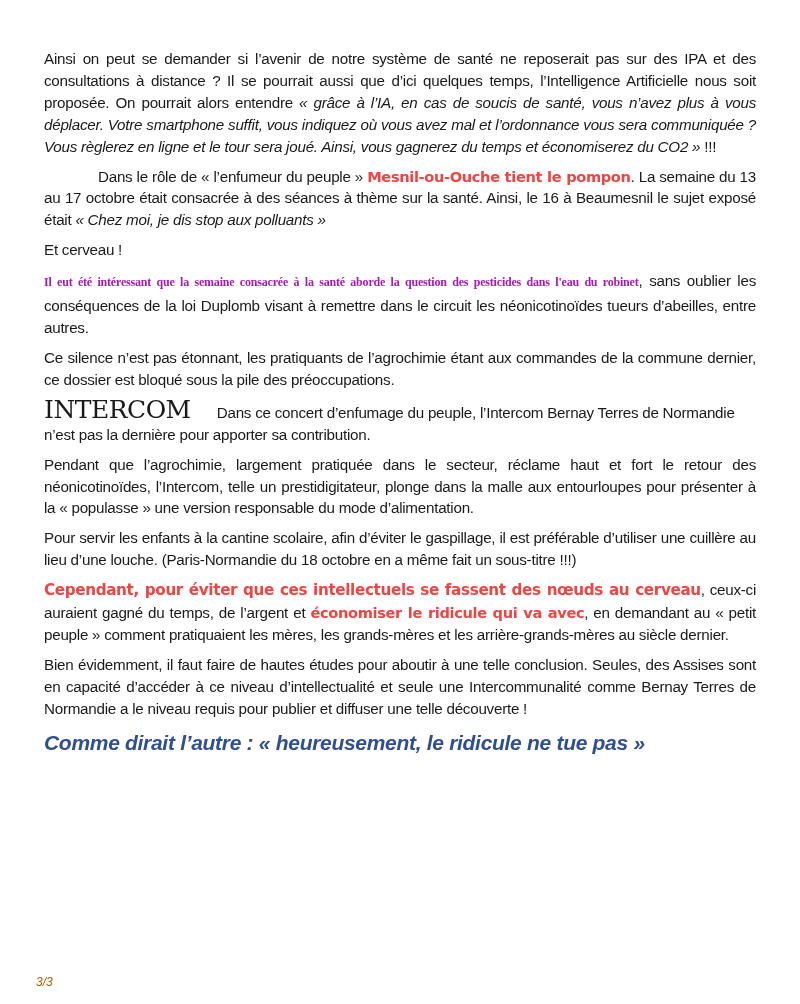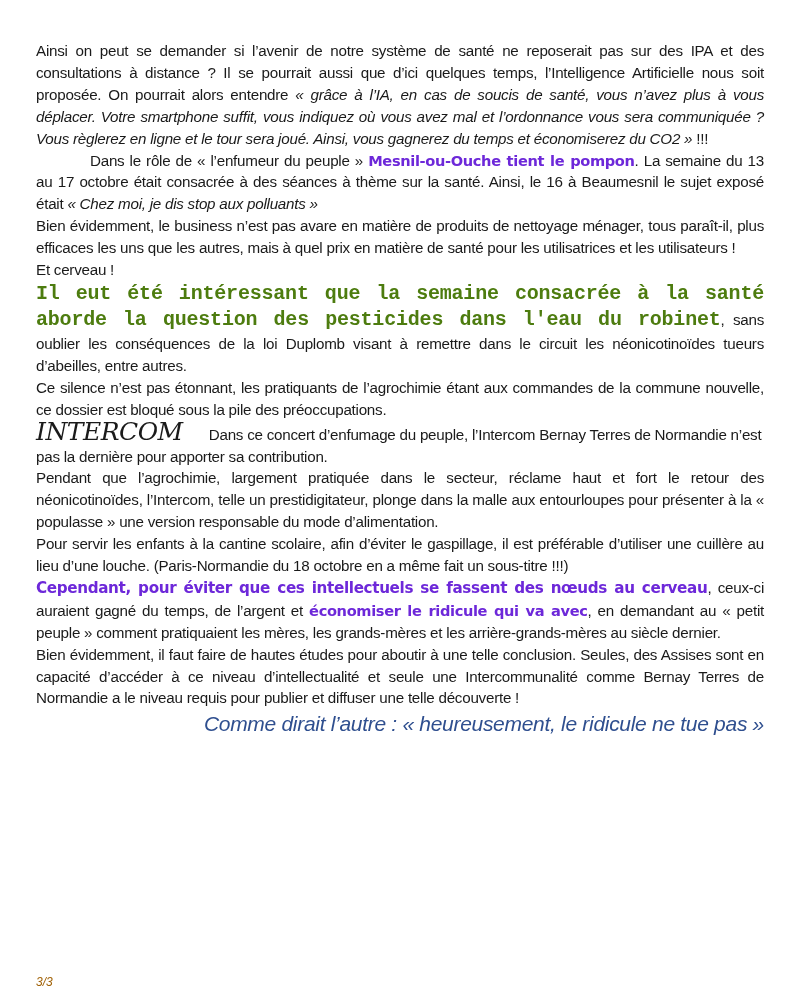--- a/index.html
+++ b/index.html
@@ -3,51 +3,50 @@
 <meta charset="utf-8">
 <style>
   html, body { margin: 0; padding: 0; background: #ffffff; }
   body { width: 800px; height: 1004px; overflow: hidden; position: relative; }
   .page {
     position: absolute; left: 36px; top: 40px; width: 728px;
     font-family: "Liberation Sans Narrow", "Liberation Sans", sans-serif;
     font-size: 15.2px; line-height: 21.9px; color: #1a1a1a;
     text-align: justify; letter-spacing: -0.25px;
   }
-  .page p { margin: 0; }
+  .page p { margin: 8px; }
   .it { font-style: italic; }
-  .blue { color: #6d28d9; font-family: "DejaVu Sans", sans-serif; font-weight: bold; font-size: 14.6px; letter-spacing: -0.35px; }
-  .bigblue { color: #4d7c0f; font-family: Liberation Mono, monospace; font-weight: bold; font-size: 20px; letter-spacing: -0.2px; line-height: 26px; }
+  .blue { color: #ef4444; font-family: "DejaVu Sans", sans-serif; font-weight: bold; font-size: 14.6px; letter-spacing: -0.35px; }
+  .bigblue { color: #a21caf; font-family: Liberation Serif, serif; font-weight: bold; font-size: 12px; letter-spacing: -0.2px; line-height: 26px; }
   .red { color: #d0161c; font-family: "DejaVu Sans", sans-serif; font-weight: bold; font-size: 16px; letter-spacing: -0.4px; line-height: 26px; }
   .indent { text-indent: 54px; }
   .intercom-row { margin-top: 8px; }
-  .intercom { font-family: "DejaVu Serif", serif; font-style: italic; font-size: 25px; letter-spacing: -0.5px; margin-right: 26px; }
+  .intercom { font-family: "DejaVu Serif", serif; font-size: 25px; letter-spacing: -0.5px; margin-right: 26px; }
   sup { font-size: 9px; line-height: 0; }
   .closing {
-    margin-top: 12px; text-align: right; font-style: italic; font-weight: normal;
+    margin-top: 12px; text-align: left; font-style: italic; font-weight: bold;
     color: #2f4f8f; font-size: 21px; line-height: 30px; letter-spacing: -0.3px;
   }
   .pagenum { position: absolute; left: 36px; top: 975px; font-family: "Liberation Sans", sans-serif; font-style: italic; font-size: 12px; color: #a16207; }
 </style>
 </head>
 <body>
 
 <div class="page">
   <p>
     <span>Ainsi on peut se demander si l’avenir de notre système de santé ne reposerait pas sur des IPA et des consultations à distance ? Il se pourrait aussi que d’ici quelques temps, l’Intelligence Artificielle nous soit proposée. On pourrait alors entendre </span><span class="it">« grâce à l’IA, en cas de soucis de santé, vous n’avez plus à vous déplacer. Votre smartphone suffit, vous indiquez où vous avez mal et l’ordonnance vous sera communiquée ? Vous règlerez en ligne et le tour sera joué. Ainsi, vous gagnerez du temps et économiserez du CO2 »</span><span>  !!!</span>
   </p>
   <p class="indent">
     <span>Dans le rôle de « l’enfumeur du peuple » </span><span class="blue">Mesnil-ou-Ouche tient le pompon</span><span>. La semaine du 13 au 17 octobre était consacrée à des séances à thème sur la santé. Ainsi, le 16 à Beaumesnil le sujet exposé était </span><span class="it">« Chez moi, je dis stop aux polluants »</span>
   </p>
-  <p>Bien évidemment, le business n’est pas avare en matière de produits de nettoyage ménager, tous paraît-il, plus efficaces  les uns que les autres, mais à quel prix en matière de santé pour les utilisatrices et les utilisateurs !</p>
   <p>Et cerveau !</p>
   <p>
     <span class="bigblue">Il eut été intéressant que la semaine consacrée à la santé aborde la question des pesticides dans l'eau du robinet</span><span>, sans oublier les conséquences de la loi Duplomb visant à remettre dans le circuit les néonicotinoïdes tueurs  d’abeilles, entre autres.</span>
   </p>
-  <p>Ce silence n’est pas étonnant, les pratiquants de l’agrochimie étant aux commandes de la commune nouvelle, ce dossier est bloqué sous la pile des préoccupations.</p>
+  <p>Ce silence n’est pas étonnant, les pratiquants de l’agrochimie étant aux commandes de la commune dernier, ce dossier est bloqué sous la pile des préoccupations.</p>
 
   <p class="intercom-row" style="text-align:left;">
     <span class="intercom">INTERCOM</span><span>Dans ce concert d’enfumage du peuple, l’Intercom Bernay Terres de Normandie n’est pas la dernière pour apporter sa contribution.</span>
   </p>
   <p>Pendant que l’agrochimie, largement pratiquée dans le secteur, réclame haut et fort le retour des néonicotinoïdes, l’Intercom, telle un prestidigitateur, plonge dans la malle aux entourloupes pour présenter à la « populasse » une version responsable du mode d’alimentation.</p>
   <p>Pour servir les enfants à la cantine scolaire, afin d’éviter le gaspillage, il est préférable d’utiliser une cuillère au lieu d’une louche. (Paris-Normandie du 18 octobre en a même fait un sous-titre !!!)</p>
   <p>
     <span class="blue" style="font-size:15.2px;">Cependant, pour éviter que ces intellectuels se fassent des nœuds au cerveau</span><span>, ceux-ci auraient gagné du temps, de l’argent et </span><span class="blue">économiser le ridicule qui va avec</span><span>, en demandant au « petit peuple » comment pratiquaient les mères, les  grands-mères et les arrière-grands-mères au siècle dernier.</span>
   </p>
   <p>Bien évidemment, il faut faire de hautes études pour aboutir à une telle conclusion. Seules, des Assises sont en capacité d’accéder à ce niveau d’intellectualité et seule une Intercommunalité comme Bernay Terres de Normandie a le niveau requis pour publier et diffuser une telle découverte !</p>

